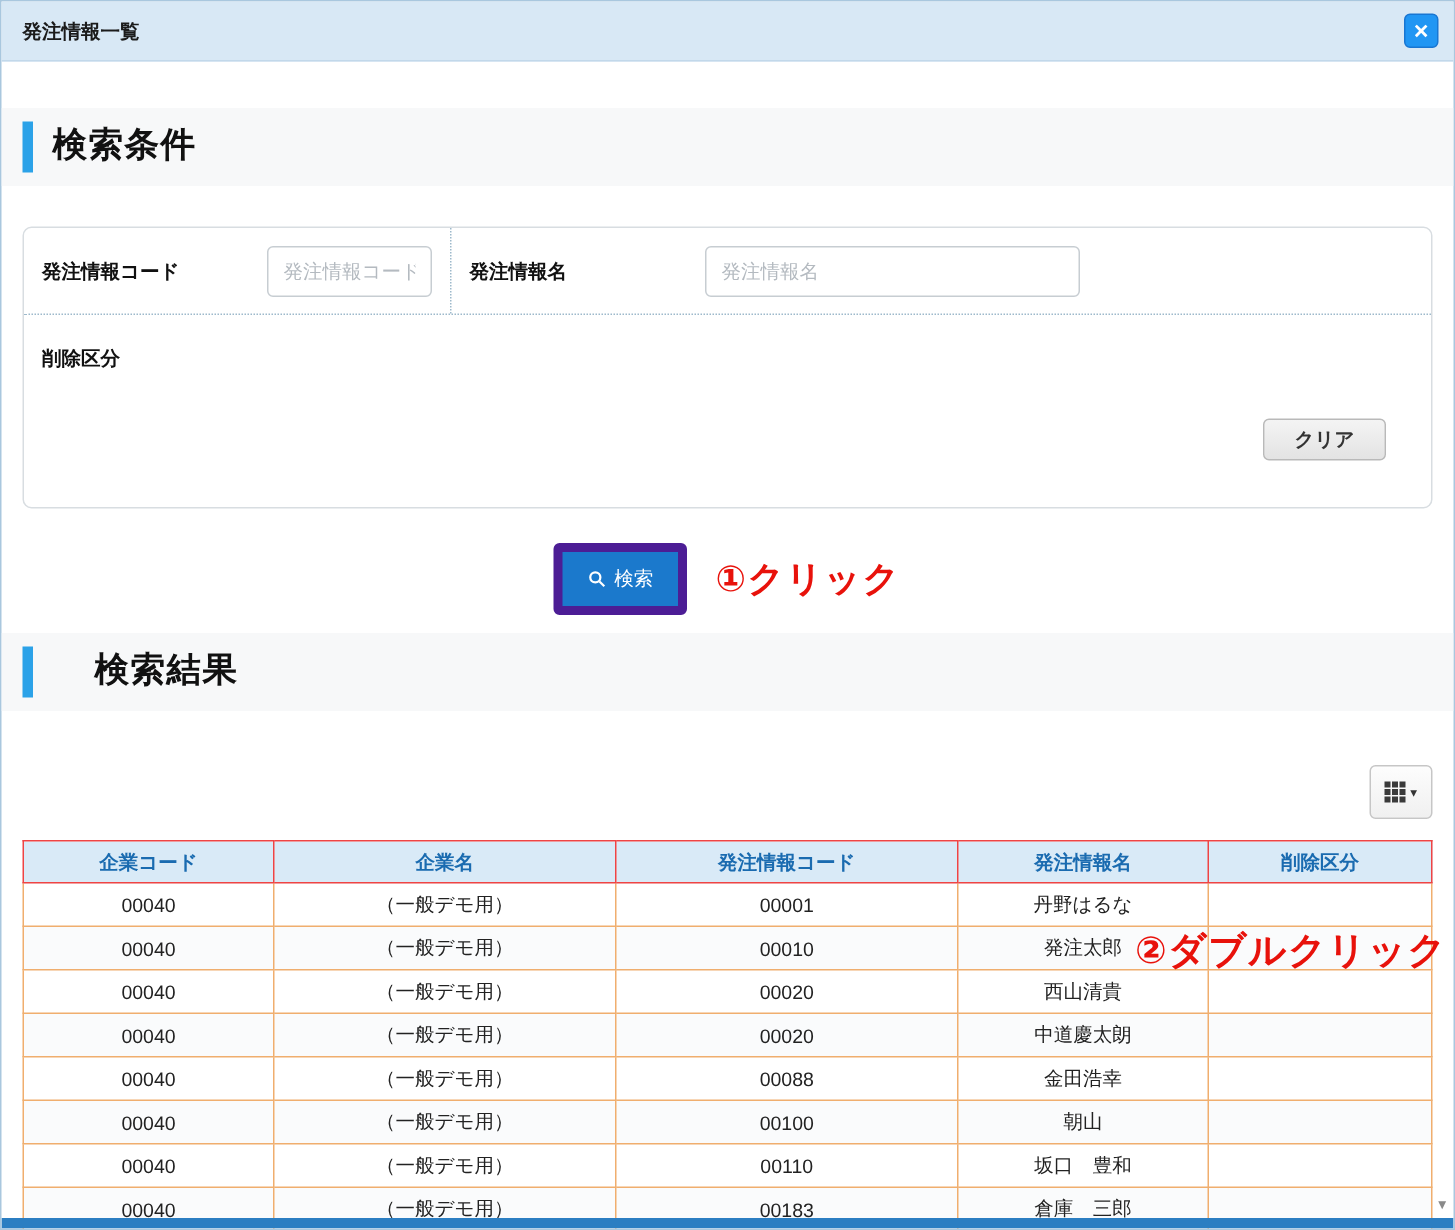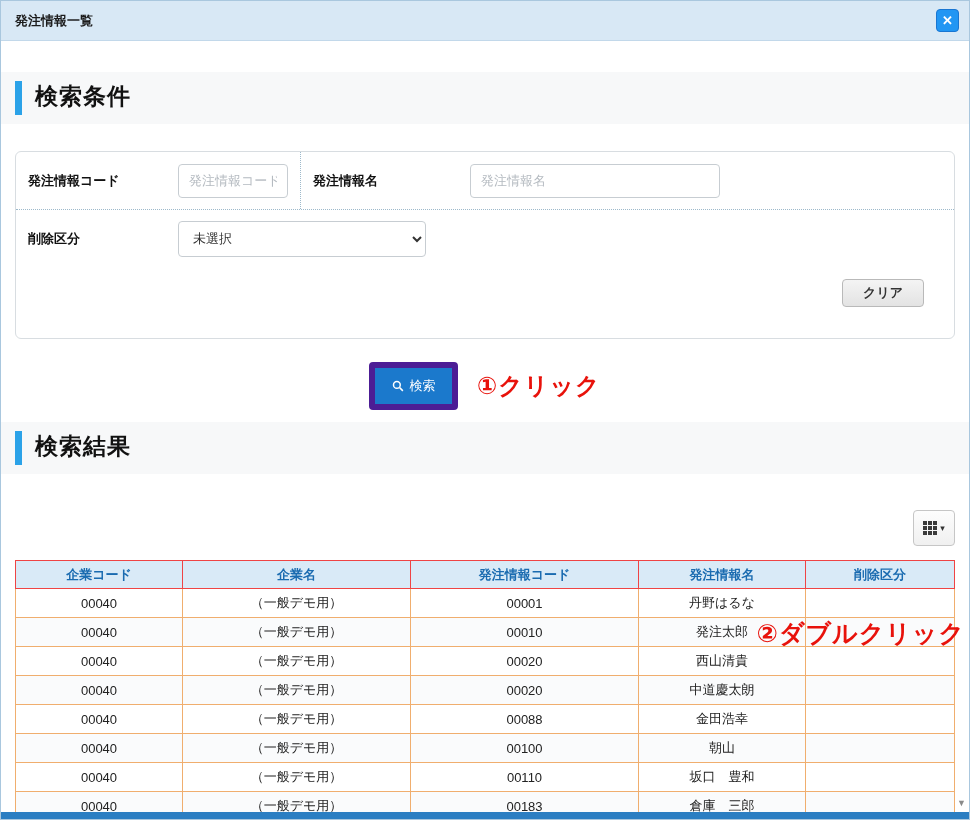--- a/index.html
+++ b/index.html
@@ -42,21 +42,21 @@
     padding: 9px 14px;
     display: flex; align-items: flex-start;
   }
   .section-header .accent {
     width: 7px; height: 34px;
     background: #2ba2e8;
     margin-right: 13px;
     flex: 0 0 auto;
   }
   .section-header h2 { font-size: 23px; font-weight: bold; color: #111; letter-spacing: 1px; }
-  .section-header.results { margin-top: 20px; }
+  .section-header.results { margin-top: 20px; gap: 28px; }
   
   .search-panel {
     margin: 27px 14px 0 14px;
     border: 1px solid #d8dde1;
     border-radius: 6px;
     background: #fff;
     min-height: 188px;
     overflow: hidden;
   }
   .panel-main { display: flex; }
@@ -221,25 +221,20 @@
           <div class="cell input-cell w1">
             <input type="text" placeholder="発注情報コード" style="">
           </div>
           <div class="cell label-cell dotted-left">発注情報名</div>
           <div class="cell input-cell grow">
             <input type="text" placeholder="発注情報名" style="">
           </div>
         </div>
         <div class="field-row row2">
           <div class="cell label-cell">削除区分</div>
-          <div class="cell input-cell">
-            <select>
-              <option>未選択</option>
-            </select>
-          </div>
         </div>
       </div>
     </div>
     <div class="clear-row">
       <button class="clear-btn">クリア</button>
     </div>
   </div>
 
   <div class="search-row">
     <button class="search-btn">

